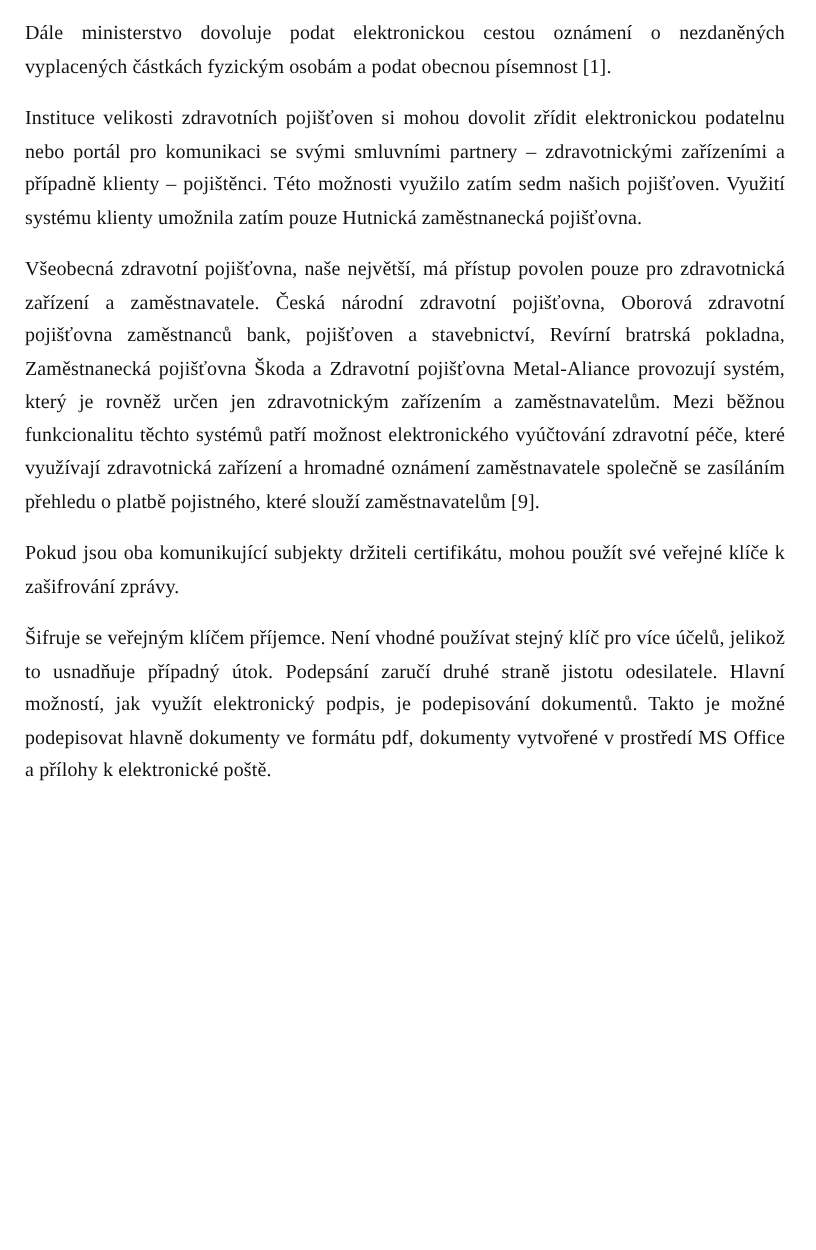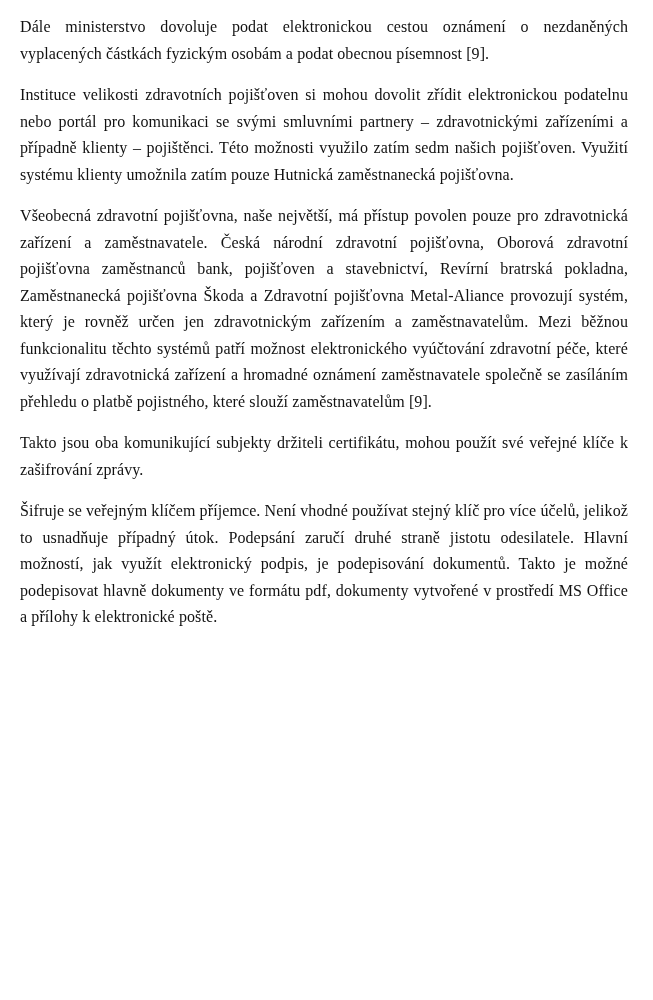--- a/index.html
+++ b/index.html
@@ -27,18 +27,18 @@
     color: #111111;
     text-align: justify;
     text-justify: inter-word;
     letter-spacing: 0.1px;
   }
 </style>
 </head>
 <body>
 
 <div class="page">
-  <p>Dále ministerstvo dovoluje podat elektronickou cestou oznámení o nezdaněných vyplacených částkách fyzickým osobám a podat obecnou písemnost [9].</p>
+  <p>Dále ministerstvo dovoluje podat elektronickou cestou oznámení o nezdaněných vyplacených částkách fyzickým osobám a podat obecnou písemnost [1].</p>
   <p>Instituce velikosti zdravotních pojišťoven si mohou dovolit zřídit elektronickou podatelnu nebo portál pro komunikaci se svými smluvními partnery – zdravotnickými zařízeními a případně klienty – pojištěnci. Této možnosti využilo zatím sedm našich pojišťoven. Využití systému klienty umožnila zatím pouze Hutnická zaměstnanecká pojišťovna.</p>
   <p>Všeobecná zdravotní pojišťovna, naše největší, má přístup povolen pouze pro zdravotnická zařízení a zaměstnavatele. Česká národní zdravotní pojišťovna, Oborová zdravotní pojišťovna zaměstnanců bank, pojišťoven a stavebnictví, Revírní bratrská pokladna, Zaměstnanecká pojišťovna Škoda a Zdravotní pojišťovna Metal-Aliance provozují systém, který je rovněž určen jen zdravotnickým zařízením a zaměstnavatelům. Mezi běžnou funkcionalitu těchto systémů patří možnost elektronického vyúčtování zdravotní péče, které využívají zdravotnická zařízení a hromadné oznámení zaměstnavatele společně se zasíláním přehledu o platbě pojistného, které slouží zaměstnavatelům [9].</p>
-  <p>Takto jsou oba komunikující subjekty držiteli certifikátu, mohou použít své veřejné klíče k zašifrování zprávy.</p>
+  <p>Pokud jsou oba komunikující subjekty držiteli certifikátu, mohou použít své veřejné klíče k zašifrování zprávy.</p>
   <p>Šifruje se veřejným klíčem příjemce. Není vhodné používat stejný klíč pro více účelů, jelikož to usnadňuje případný útok. Podepsání zaručí druhé straně jistotu odesilatele. Hlavní možností, jak využít elektronický podpis, je podepisování dokumentů. Takto je možné podepisovat hlavně dokumenty ve formátu pdf, dokumenty vytvořené v prostředí MS Office a přílohy k elektronické poště.</p>
 </div>
 
 </body></html>

